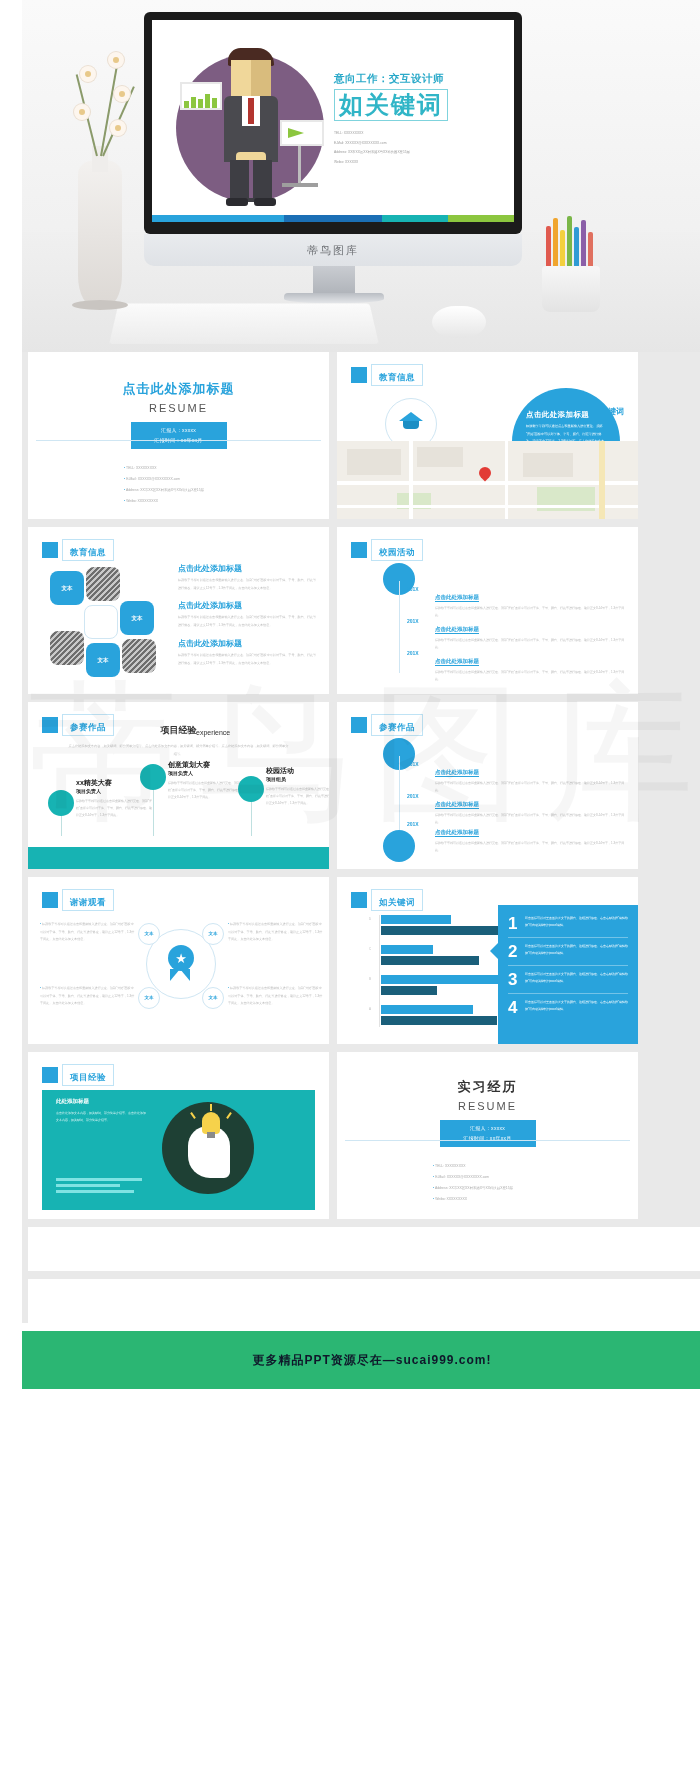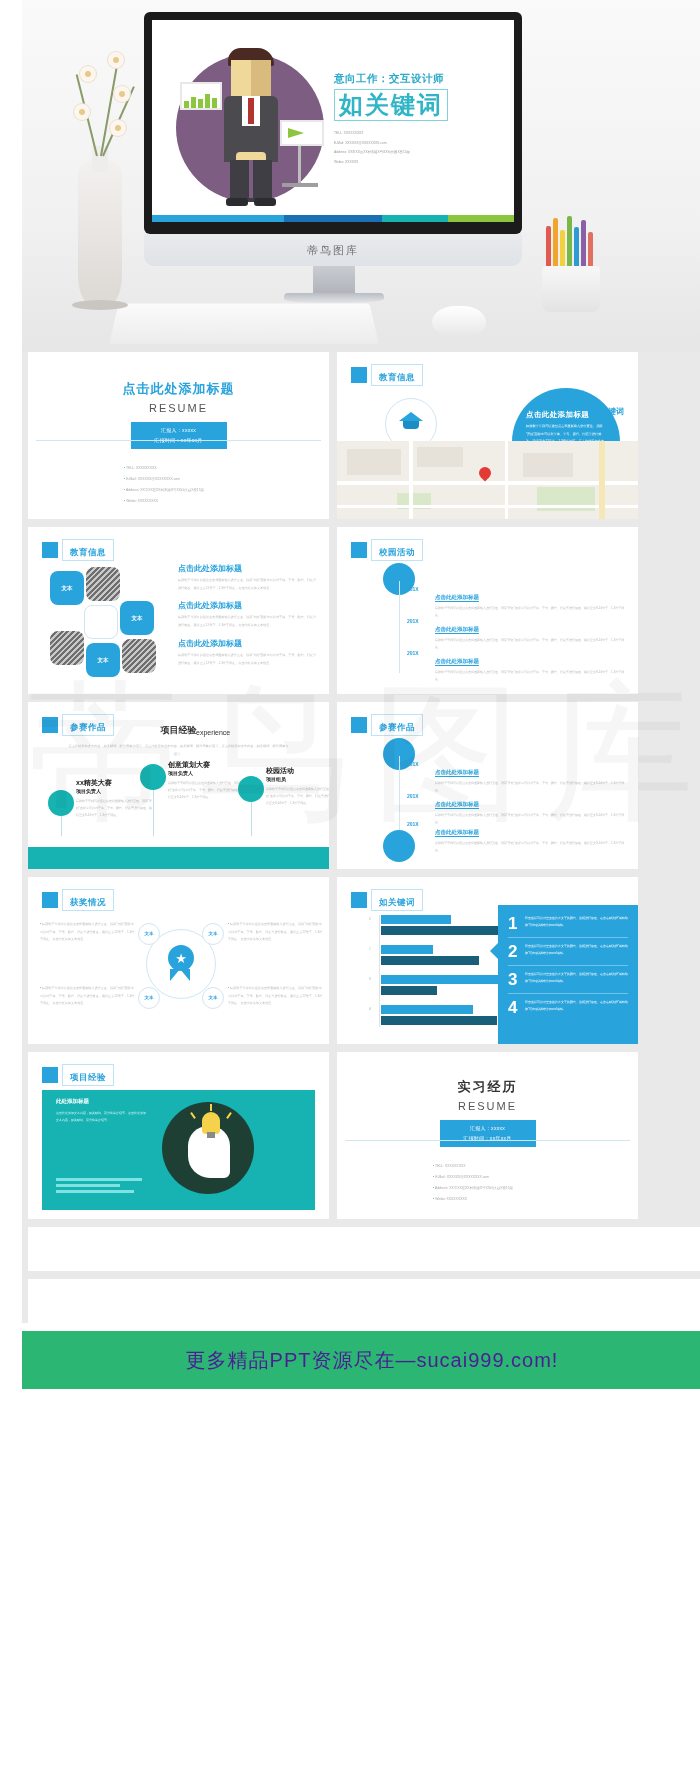--- a/index.html
+++ b/index.html
@@ -199,21 +199,21 @@
   .th { text-align:center; padding-top:26px; }
   .th h2 { font-size:13px; color:#333; letter-spacing:2px; }
   .th h3 { font-size:11px; color:#555; letter-spacing:2px; margin-top:4px; font-weight:normal; }
 
   
   .blank { background:#fff; width:688px; height:44px; margin:0 6px 8px 6px; }
 
   
   .promo { width:700px; }
   .promo-a { height:58px; background:#2bb673; display:flex; align-items:center; justify-content:center; }
-  .promo-a span { font-size:20px; font-weight:normal; color:#4c1d95; letter-spacing:1px; }
+  .promo-a span { font-size:12px; font-weight:bold; color:#0f172a; letter-spacing:1px; }
   .promo-b { height:48px; background:#8cc63f; display:flex; align-items:center; justify-content:center; }
   .promo-b span { font-size:20px; font-weight:bold; color:#ffffff; letter-spacing:1px; }
   .tail { width:700px; height:120px; background:#ffffff; }
 
   .wm { position:absolute; inset:0; pointer-events:none;
     display:flex; align-items:center; justify-content:center;
     font-family:"DejaVu Serif","Liberation Serif",serif;
     font-size:150px; color:rgba(0,0,0,0.035); letter-spacing:22px; white-space:nowrap; }
 </style>
 </head>
@@ -496,21 +496,21 @@
         </div>
       </div>
     </div>
 
     <div class="srow">
 
       <div class="slide half">
         <div class="tag">
           <div class="tag-sq"></div>
           <div class="tag-box">
-            <span class="tag-text">获奖情况</span>
+            <span class="tag-text">谢谢观看</span>
           </div>
         </div>
         <div class="aw-center">
           <div class="aw-ring"></div>
           <div class="badge">★</div>
           <div class="ribbon"></div>
         </div>
         <div class="aw-node" style="left:110px; top:46px;">文本</div>
         <div class="aw-node" style="left:174px; top:46px;">文本</div>
         <div class="aw-node" style="left:110px; top:110px;">文本</div>

